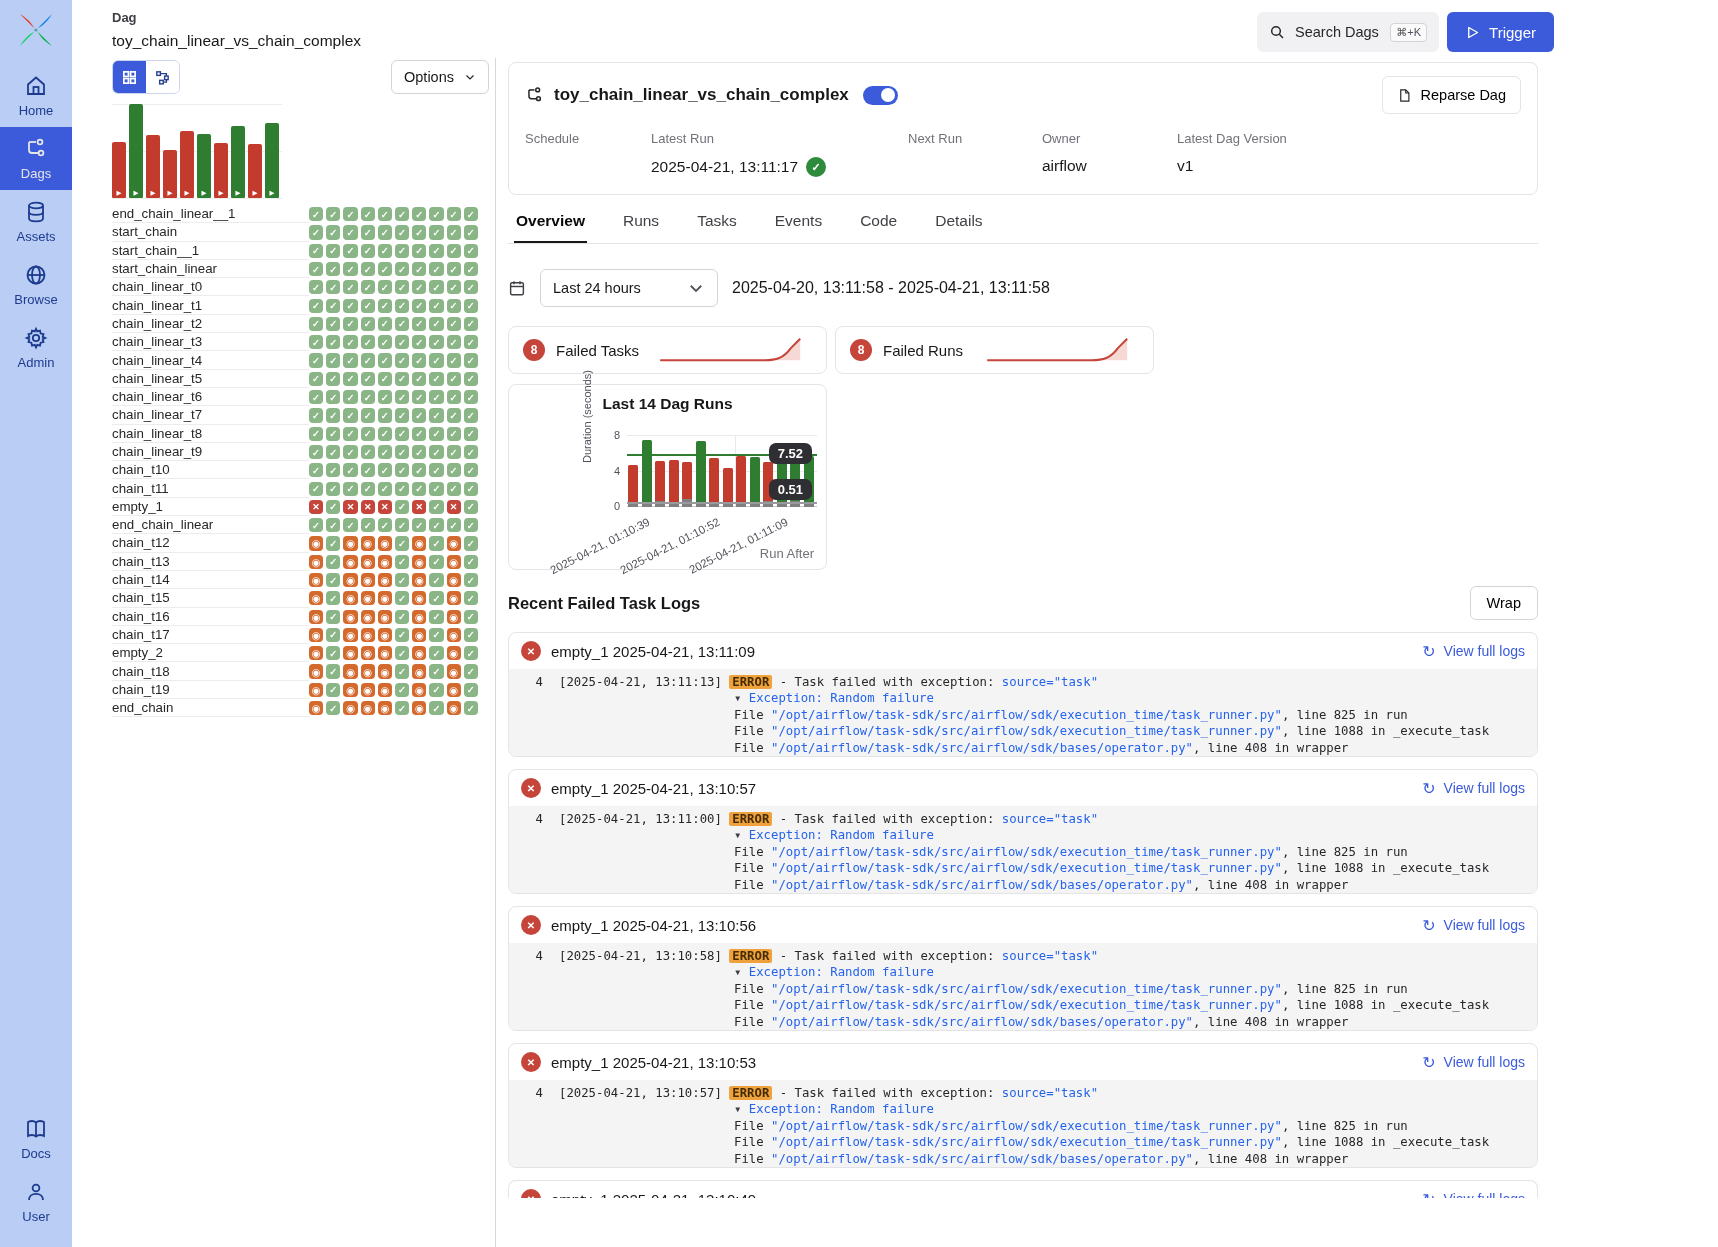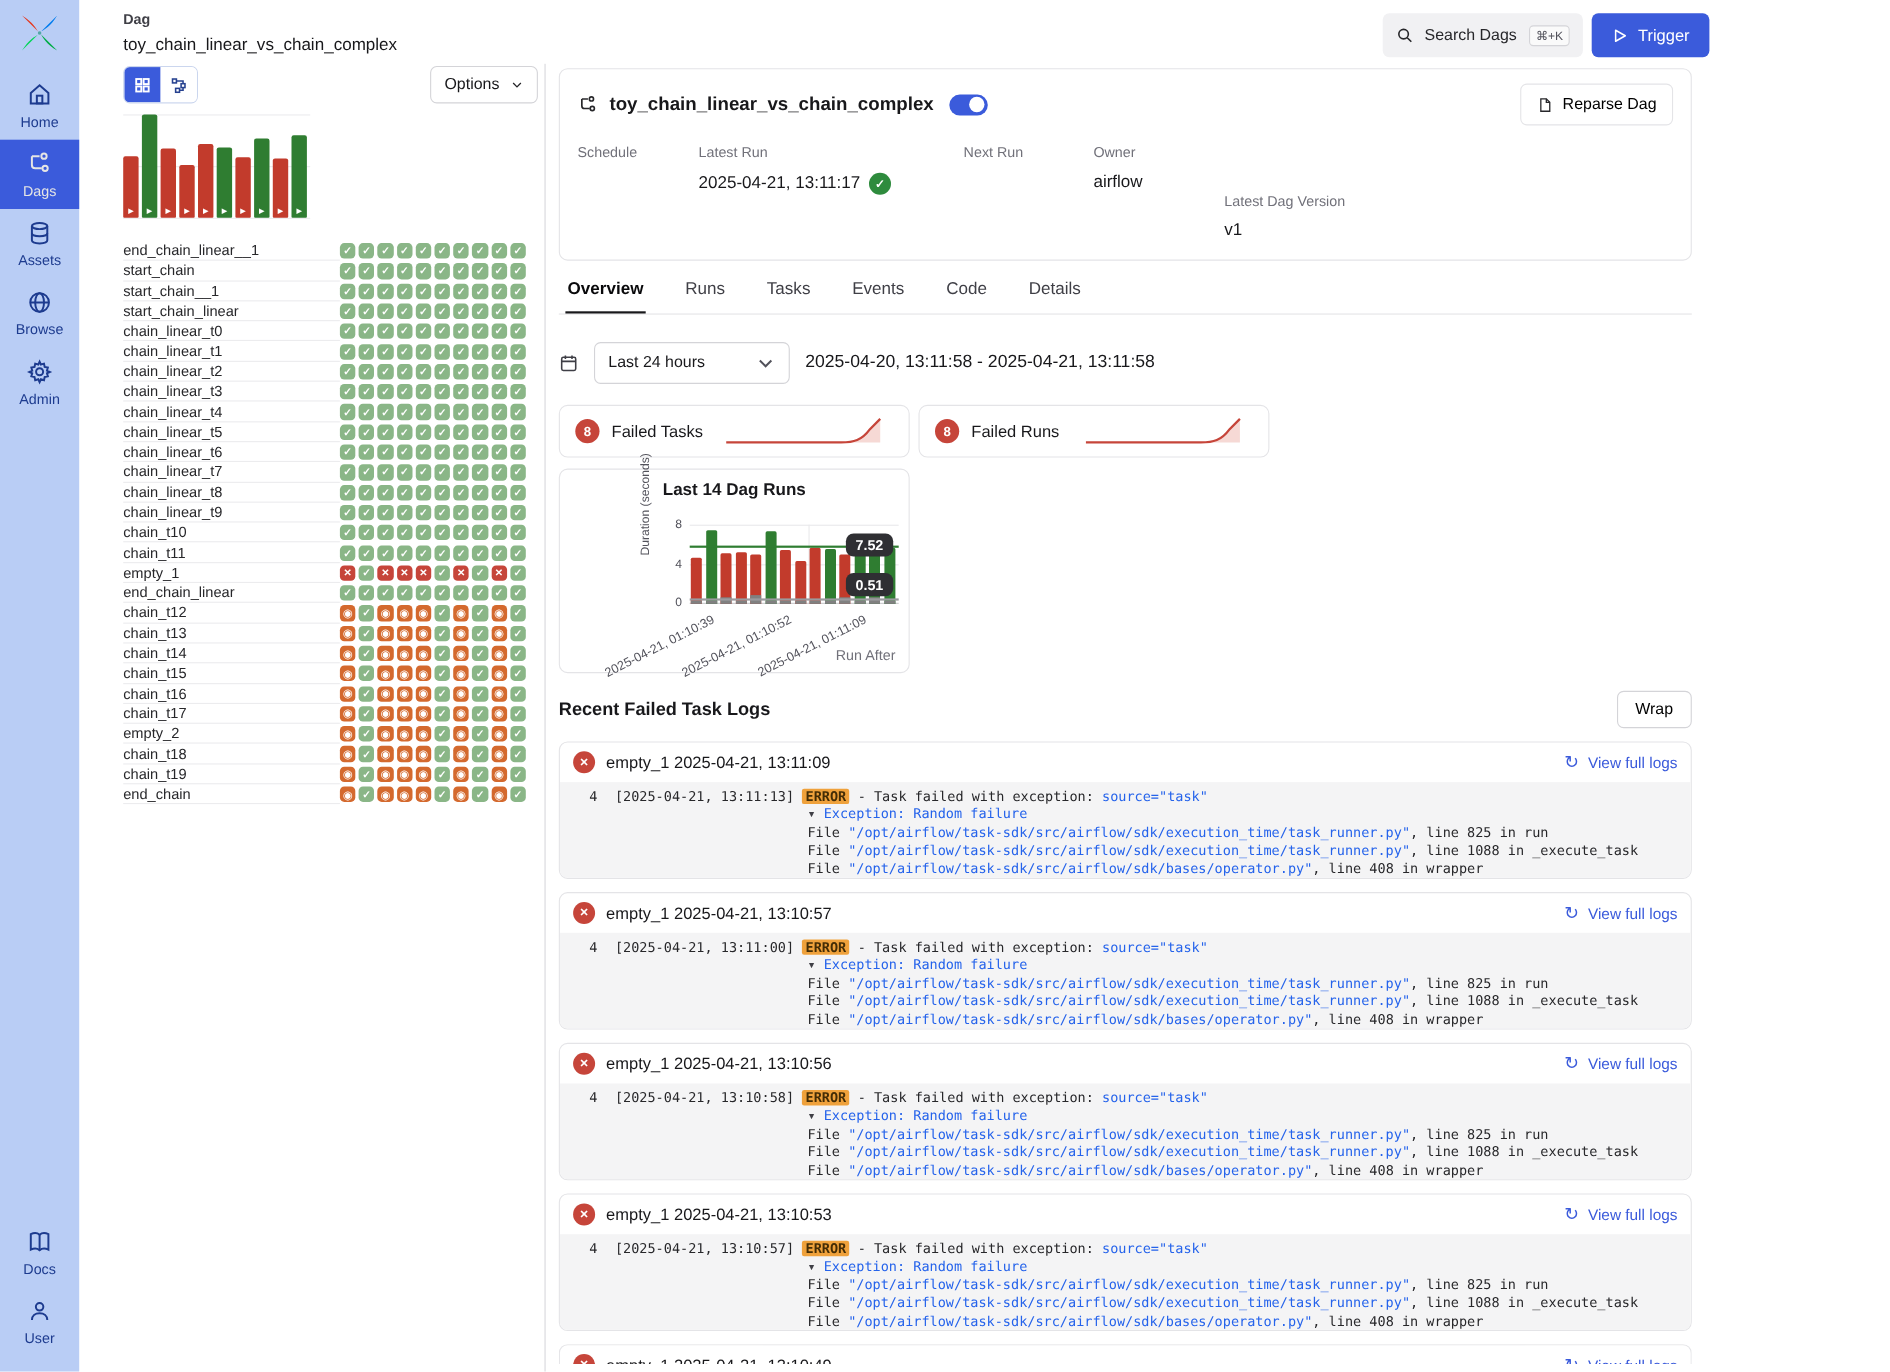--- a/index.html
+++ b/index.html
@@ -53,21 +53,21 @@
   .mini-axis { width:197px; position:relative; }
   .mini-axis span { position:absolute; right:8px; font-size:12.5px; color:#a1a1aa; }
   .mini-plot { width:170px; position:relative; }
   .gridline { position:absolute; left:0; right:0; height:1px; background:#ececee; }
   .mini-bar { position:absolute; bottom:3px; width:14px; border-radius:2px 2px 1px 1px;
     display:flex; align-items:flex-end; justify-content:center; cursor:pointer; }
   .mini-bar .play { color:#fff; font-size:6.5px; line-height:10px; }
   .state-failed  { background:#c23b2c; }
   .state-success { background:#2f7d31; }
 
-  .task-rows { margin-top:18px; }
+  .task-rows { margin-top:4px; }
   .task-row { display:flex; align-items:center; height:18.3px; }
   .task-name { width:197px; font-size:13.3px; color:#27272a; border-bottom:1px solid #ececee;
     height:100%; display:flex; align-items:center; cursor:pointer; white-space:nowrap; overflow:hidden; }
   .task-squares { display:flex; gap:3px; }
   .sq { width:14.2px; height:14.2px; border-radius:4px; display:flex; align-items:center;
     justify-content:center; color:#fff; cursor:pointer; }
   .sq-s { background:#8ab687; font-size:9.5px; font-weight:700; }
   .sq-f { background:#c6453a; font-size:9px; font-weight:700; }
   .sq-u { background:#d4692e; font-size:10.5px; }
 
@@ -78,25 +78,25 @@
   .dag-title-row svg.dagicon { width:19px; height:19px; color:#27272a; }
   .dag-title { font-size:17px; font-weight:700; }
   .toggle { width:35px; height:19px; border-radius:10px; background:#3b5bdb; position:relative;
     cursor:pointer; margin-left:4px; }
   .toggle::after { content:""; position:absolute; right:2.5px; top:2.5px; width:14px; height:14px;
     border-radius:50%; background:#fff; }
   .reparse-btn { margin-left:auto; display:flex; align-items:center; gap:9px; border:1px solid #e4e4e7;
     background:#fff; border-radius:6px; height:38px; padding:0 14px; font-size:14.5px; cursor:pointer;
     font-family:inherit; }
   .reparse-btn svg { width:15px; height:15px; }
-  .dag-info-row { display:flex; margin-top:17px; }
+  .dag-info-row { display:flex; margin-top:17px;gap:16px; }
   .info-col .lbl { font-size:13px; color:#71717a; }
   .info-col .val { font-size:15.5px; color:#18181b; margin-top:11px; display:flex; align-items:center; gap:8px; }
   .col-schedule { width:110px; } .col-latest { width:241px; } .col-next { width:118px; }
-  .col-owner { width:119px; } .col-tags { flex:1; } .col-version { width:118px;margin-top:44px; }
+  .col-owner { width:119px; } .col-tags { flex:1; } .col-version { width:118px; }
   .ok-badge { width:20px; height:20px; border-radius:50%; background:#2e8b3d; color:#fff;
     font-size:11px; font-weight:700; display:flex; align-items:center; justify-content:center; }
   .tagicon { width:15px; height:15px; color:#27272a; }
 
   .tabs-row { display:flex; gap:34px; border-bottom:1px solid #e4e4e7; margin-top:8px; padding:0 6px; }
   .tab { font-size:15.5px; color:#3f3f46; padding:9px 2px 11px; cursor:pointer; border-bottom:2px solid transparent; }
   .tab.active { color:#09090b; font-weight:700; border-bottom-color:#18181b; }
 
   .time-row { display:flex; align-items:center; gap:14px; margin-top:25px; }
   .time-row svg { width:18px; height:18px; color:#3f3f46; }

